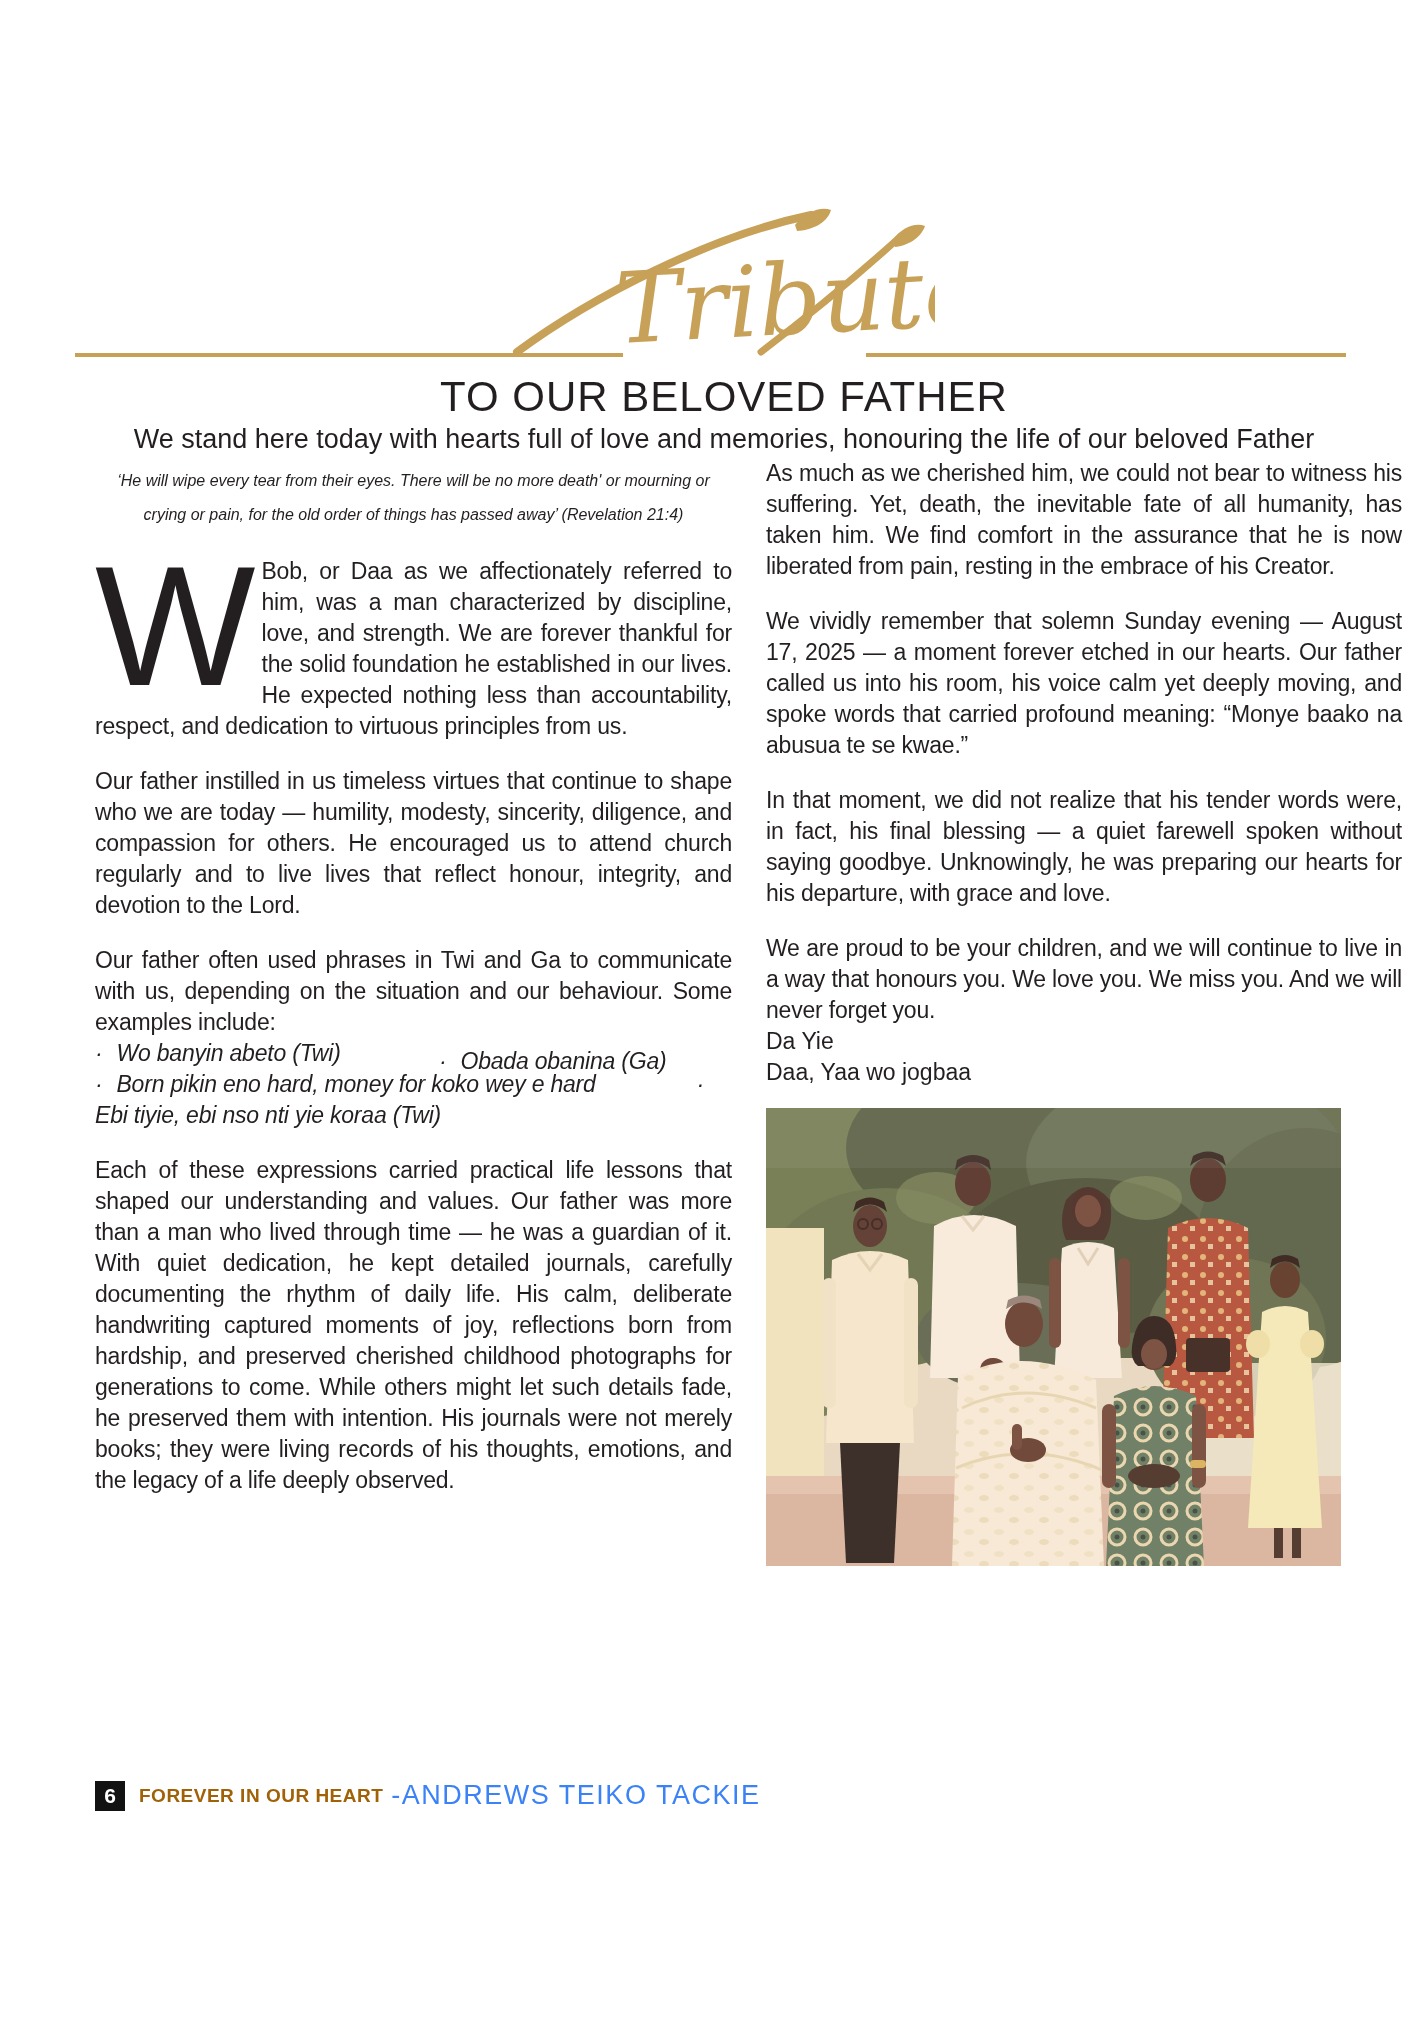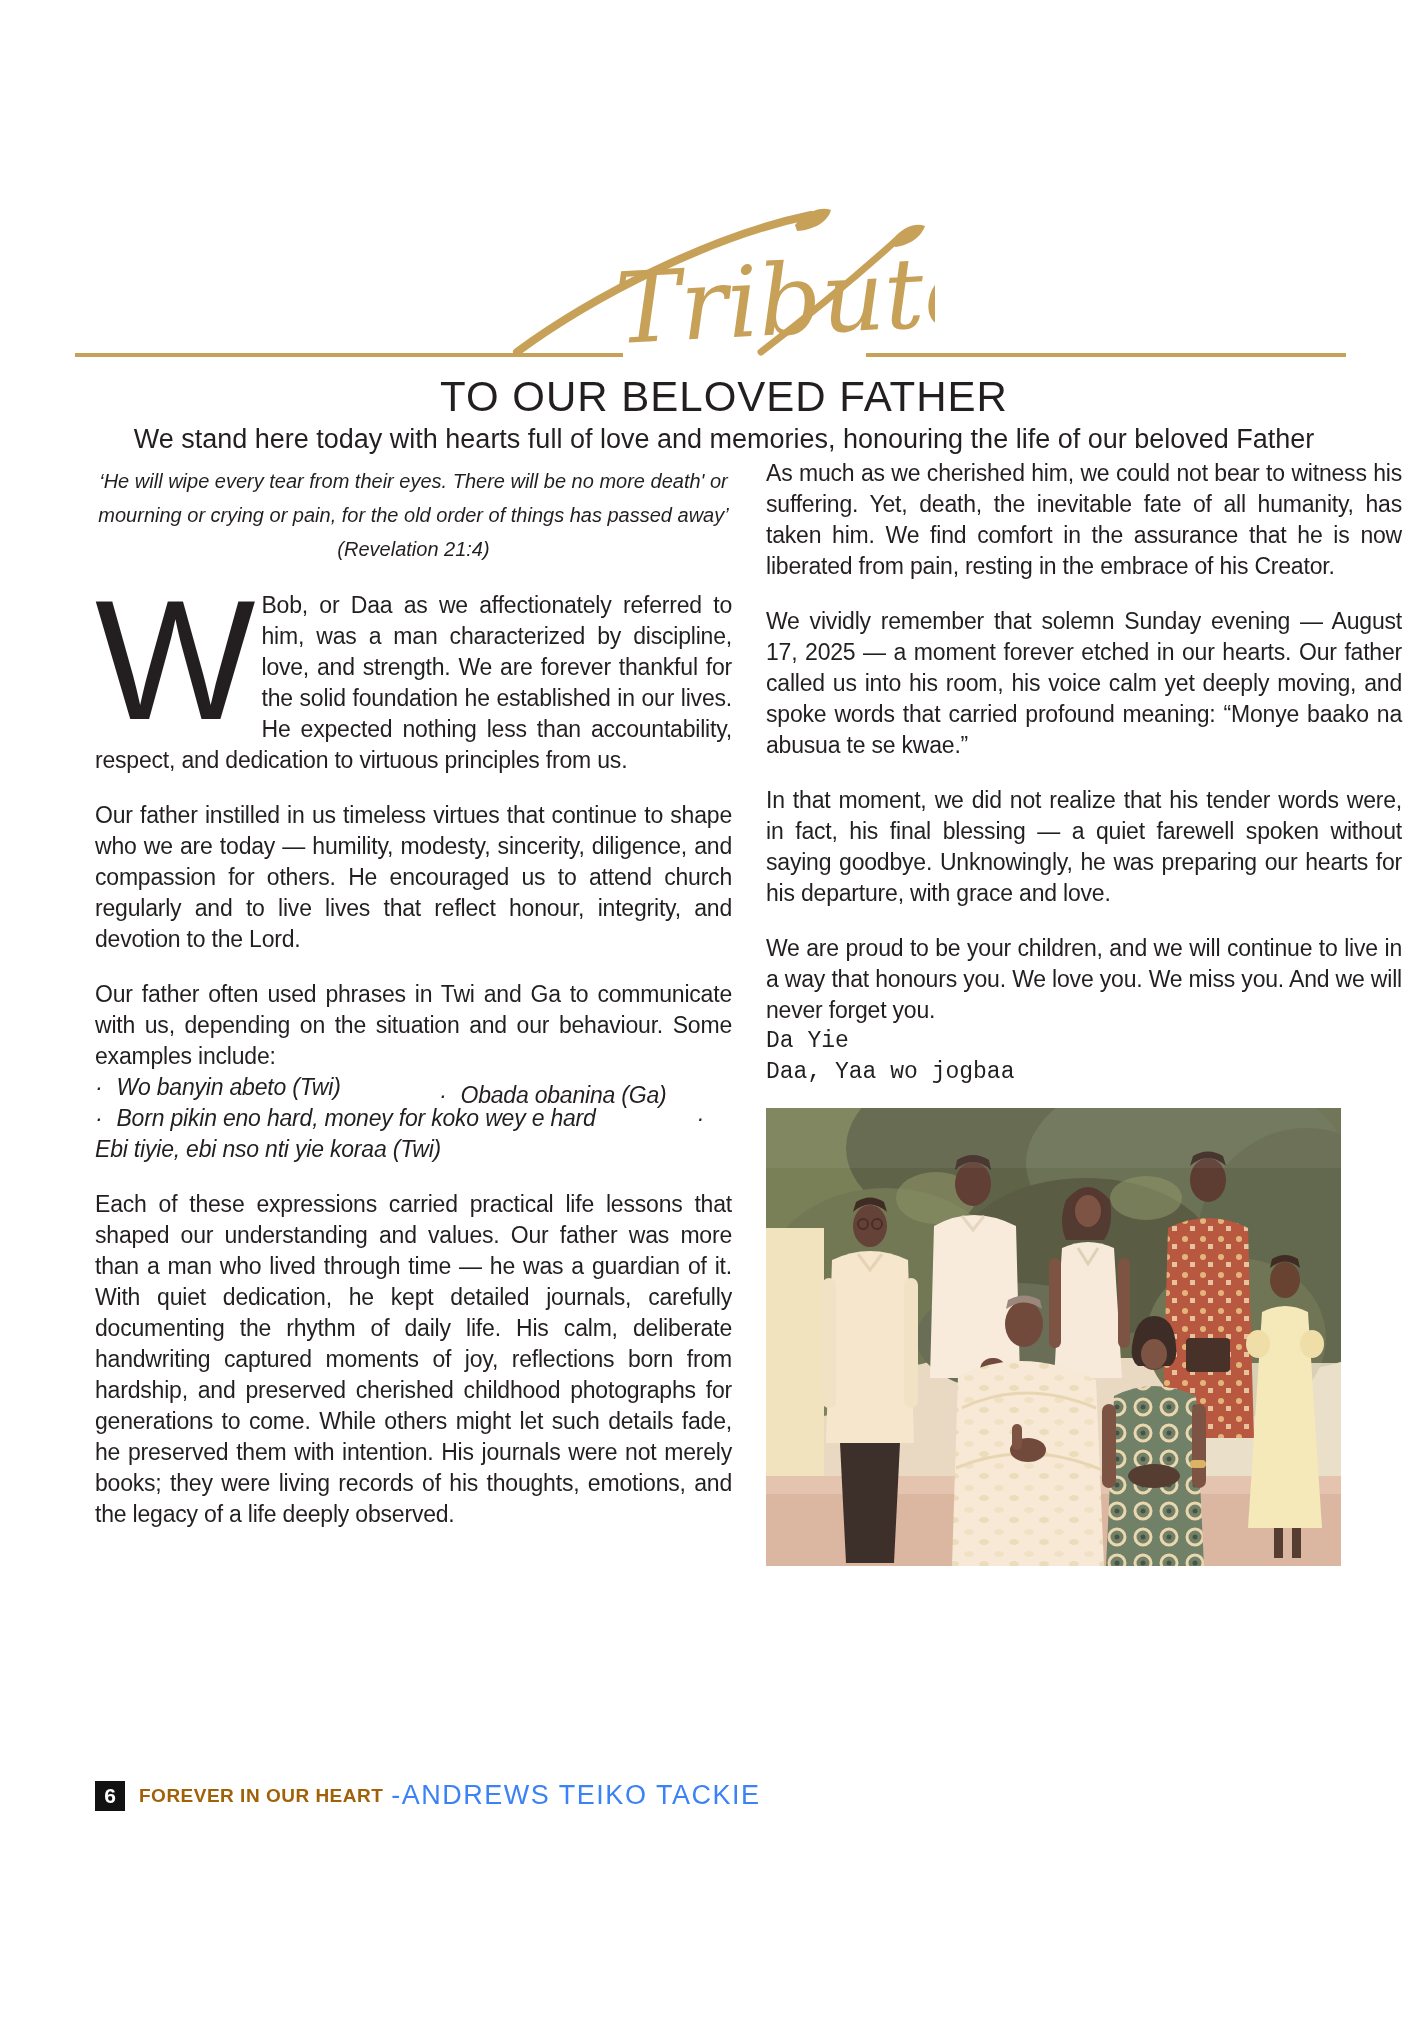--- a/index.html
+++ b/index.html
@@ -12,32 +12,32 @@
   .gold-rule{position:absolute;top:353px;height:4px;background:#c8a158;}
   .gold-rule.left{left:75px;width:548px;}
   .gold-rule.right{left:866px;width:480px;}
   .header-text{position:absolute;left:10px;top:374px;width:1428px;text-align:center;}
   .page-title{font-size:42px;line-height:46px;letter-spacing:1px;font-weight:400;}
   .page-subtitle{font-size:27px;line-height:34px;margin-top:2px;font-weight:400;}
   
   .columns{position:absolute;left:95px;top:458px;width:1307px;display:flex;gap:34px;}
   .col{width:637px;}
   .col.right{width:636px;}
-  .quote{font-style:italic;text-align:center;font-size:20px;line-height:34px;margin:6px 0 22px 0;}
+  .quote{font-style:italic;text-align:center;font-size:16px;line-height:34px;margin:6px 0 22px 0;}
   .para{text-align:justify;font-size:23px;line-height:31px;letter-spacing:-0.2px;margin:0 0 24px 0;}
   .para.tight{margin-bottom:0;}
   .dropcap{
     float:left;font-size:170px;line-height:128px;font-weight:400;
     margin:8px 10px 0 0;letter-spacing:-4px;
   }
   .bullet-row{position:relative;font-size:23px;line-height:31px;letter-spacing:-0.2px;font-style:italic;}
   .bullet-glyph{display:inline-block;margin-right:14px;}
   .bullet-item-b{position:absolute;left:54%;top:8px;}
   .bullet-trailing{position:absolute;right:28px;top:0;}
-  .farewell-line{font-size:23px;line-height:31px;font-family:Liberation Mono, monospace;}
+  .farewell-line{font-size:23px;line-height:31px;}
   
   .photo{display:block;margin-top:20px;}
   
   .footer{position:absolute;left:95px;top:1780px;display:flex;align-items:center;gap:14px;}
   .page-badge{
     width:30px;height:30px;background:#121212;color:#ffffff;font-weight:bold;
     font-size:21px;display:flex;align-items:center;justify-content:center;
   }
   .footer-title{color:#a16207;font-weight:bold;font-size:19px;letter-spacing:0.5px;}
   .footer-name{color:#3b82f6;font-size:27px;letter-spacing:1.5px;margin-left:-6px;}

